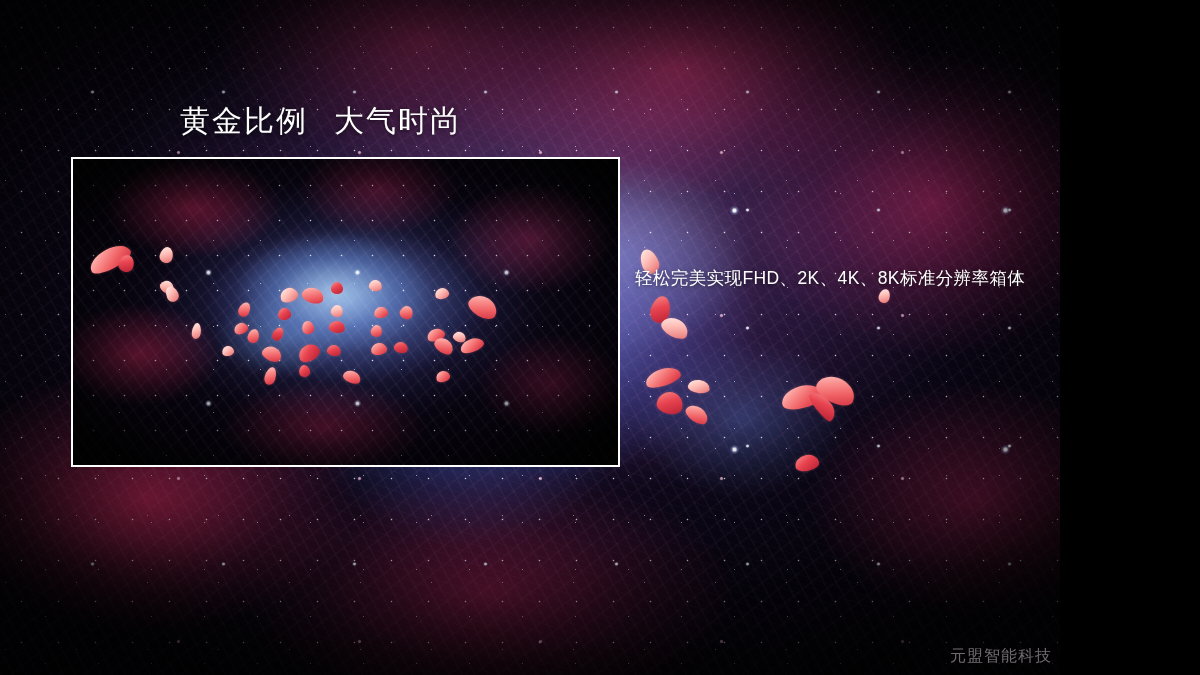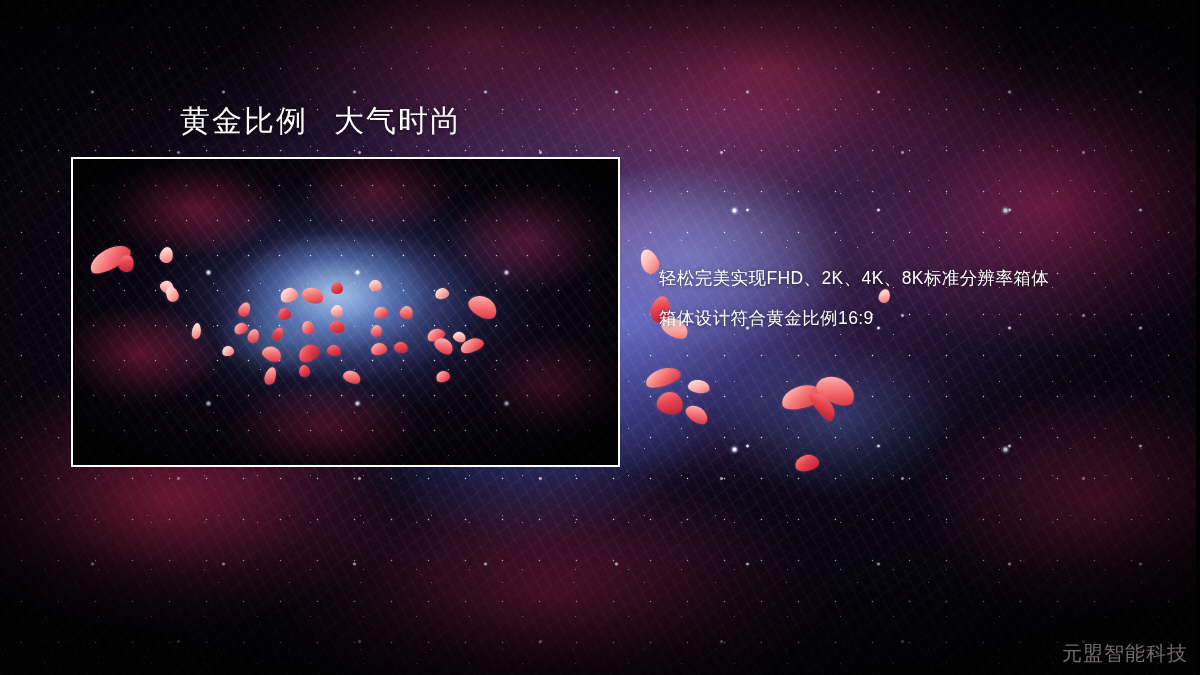--- a/index.html
+++ b/index.html
@@ -6,21 +6,21 @@
     margin: 0;
     padding: 0;
     background: #000;
   }
   body {
     font-family: "Liberation Sans", "DejaVu Sans", sans-serif;
   }
 
   #slide {
     position: relative;
-    width: 1196px;
+    width: 1060px;
     height: 675px;
     overflow: hidden;
     background: #05030a;
   }
 
   
   .nebula-layer {
     position: absolute;
     inset: 0;
     pointer-events: none;
@@ -191,38 +191,38 @@
   .petal.deep {
     background: linear-gradient(150deg, #f98f8d 0%, #e8434f 45%, #b51f33 100%);
   }
   .petal.sliver {
     border-radius: 60% 40% 55% 45% / 80% 75% 25% 20%;
   }
 
   
   .body-text {
     position: absolute;
-    left: 659px;
+    left: 635px;
     top: 258px;
     color: #ffffff;
     font-size: 17.5px;
     line-height: 40px;
     letter-spacing: 0.4px;
     white-space: nowrap;
     text-shadow: 0 1px 4px rgba(0,0,0,0.55);
   }
   .body-text .line { display: block; }
 
   
   .watermark {
     position: absolute;
     right: 8px;
     bottom: 8px;
     color: rgba(222,212,216,0.50);
-    font-size: 20px;
+    font-size: 16px;
     letter-spacing: 1px;
     white-space: nowrap;
   }
 </style>
 </head>
 <body>
 
 <div id="slide">
 
   <div class="nebula-layer bg-base"></div>
@@ -298,18 +298,17 @@
       <div class="petal" style="left: 685px; top: 407px; width: 24px; height: 15px; transform: rotate(34deg);"></div>
       <div class="petal" style="left: 781px; top: 386px; width: 42px; height: 22px; transform: rotate(-16deg);"></div>
       <div class="petal" style="left: 816px; top: 378px; width: 40px; height: 25px; transform: rotate(26deg);"></div>
       <div class="petal deep sliver" style="left: 806px; top: 398px; width: 34px; height: 15px; transform: rotate(52deg);"></div>
       <div class="petal deep" style="left: 795px; top: 455px; width: 24px; height: 16px; transform: rotate(-12deg);"></div>
       <div class="petal pale" style="left: 879px; top: 289px; width: 11px; height: 14px; transform: rotate(18deg);"></div>
     </div>
 
   <div class="body-text">
     <span class="line">轻松完美实现FHD、2K、4K、8K标准分辨率箱体</span>
-    <span class="line">箱体设计符合黄金比例16:9</span>
   </div>
 
   <div class="watermark">元盟智能科技</div>
 
 </div>
 
 </body></html>

